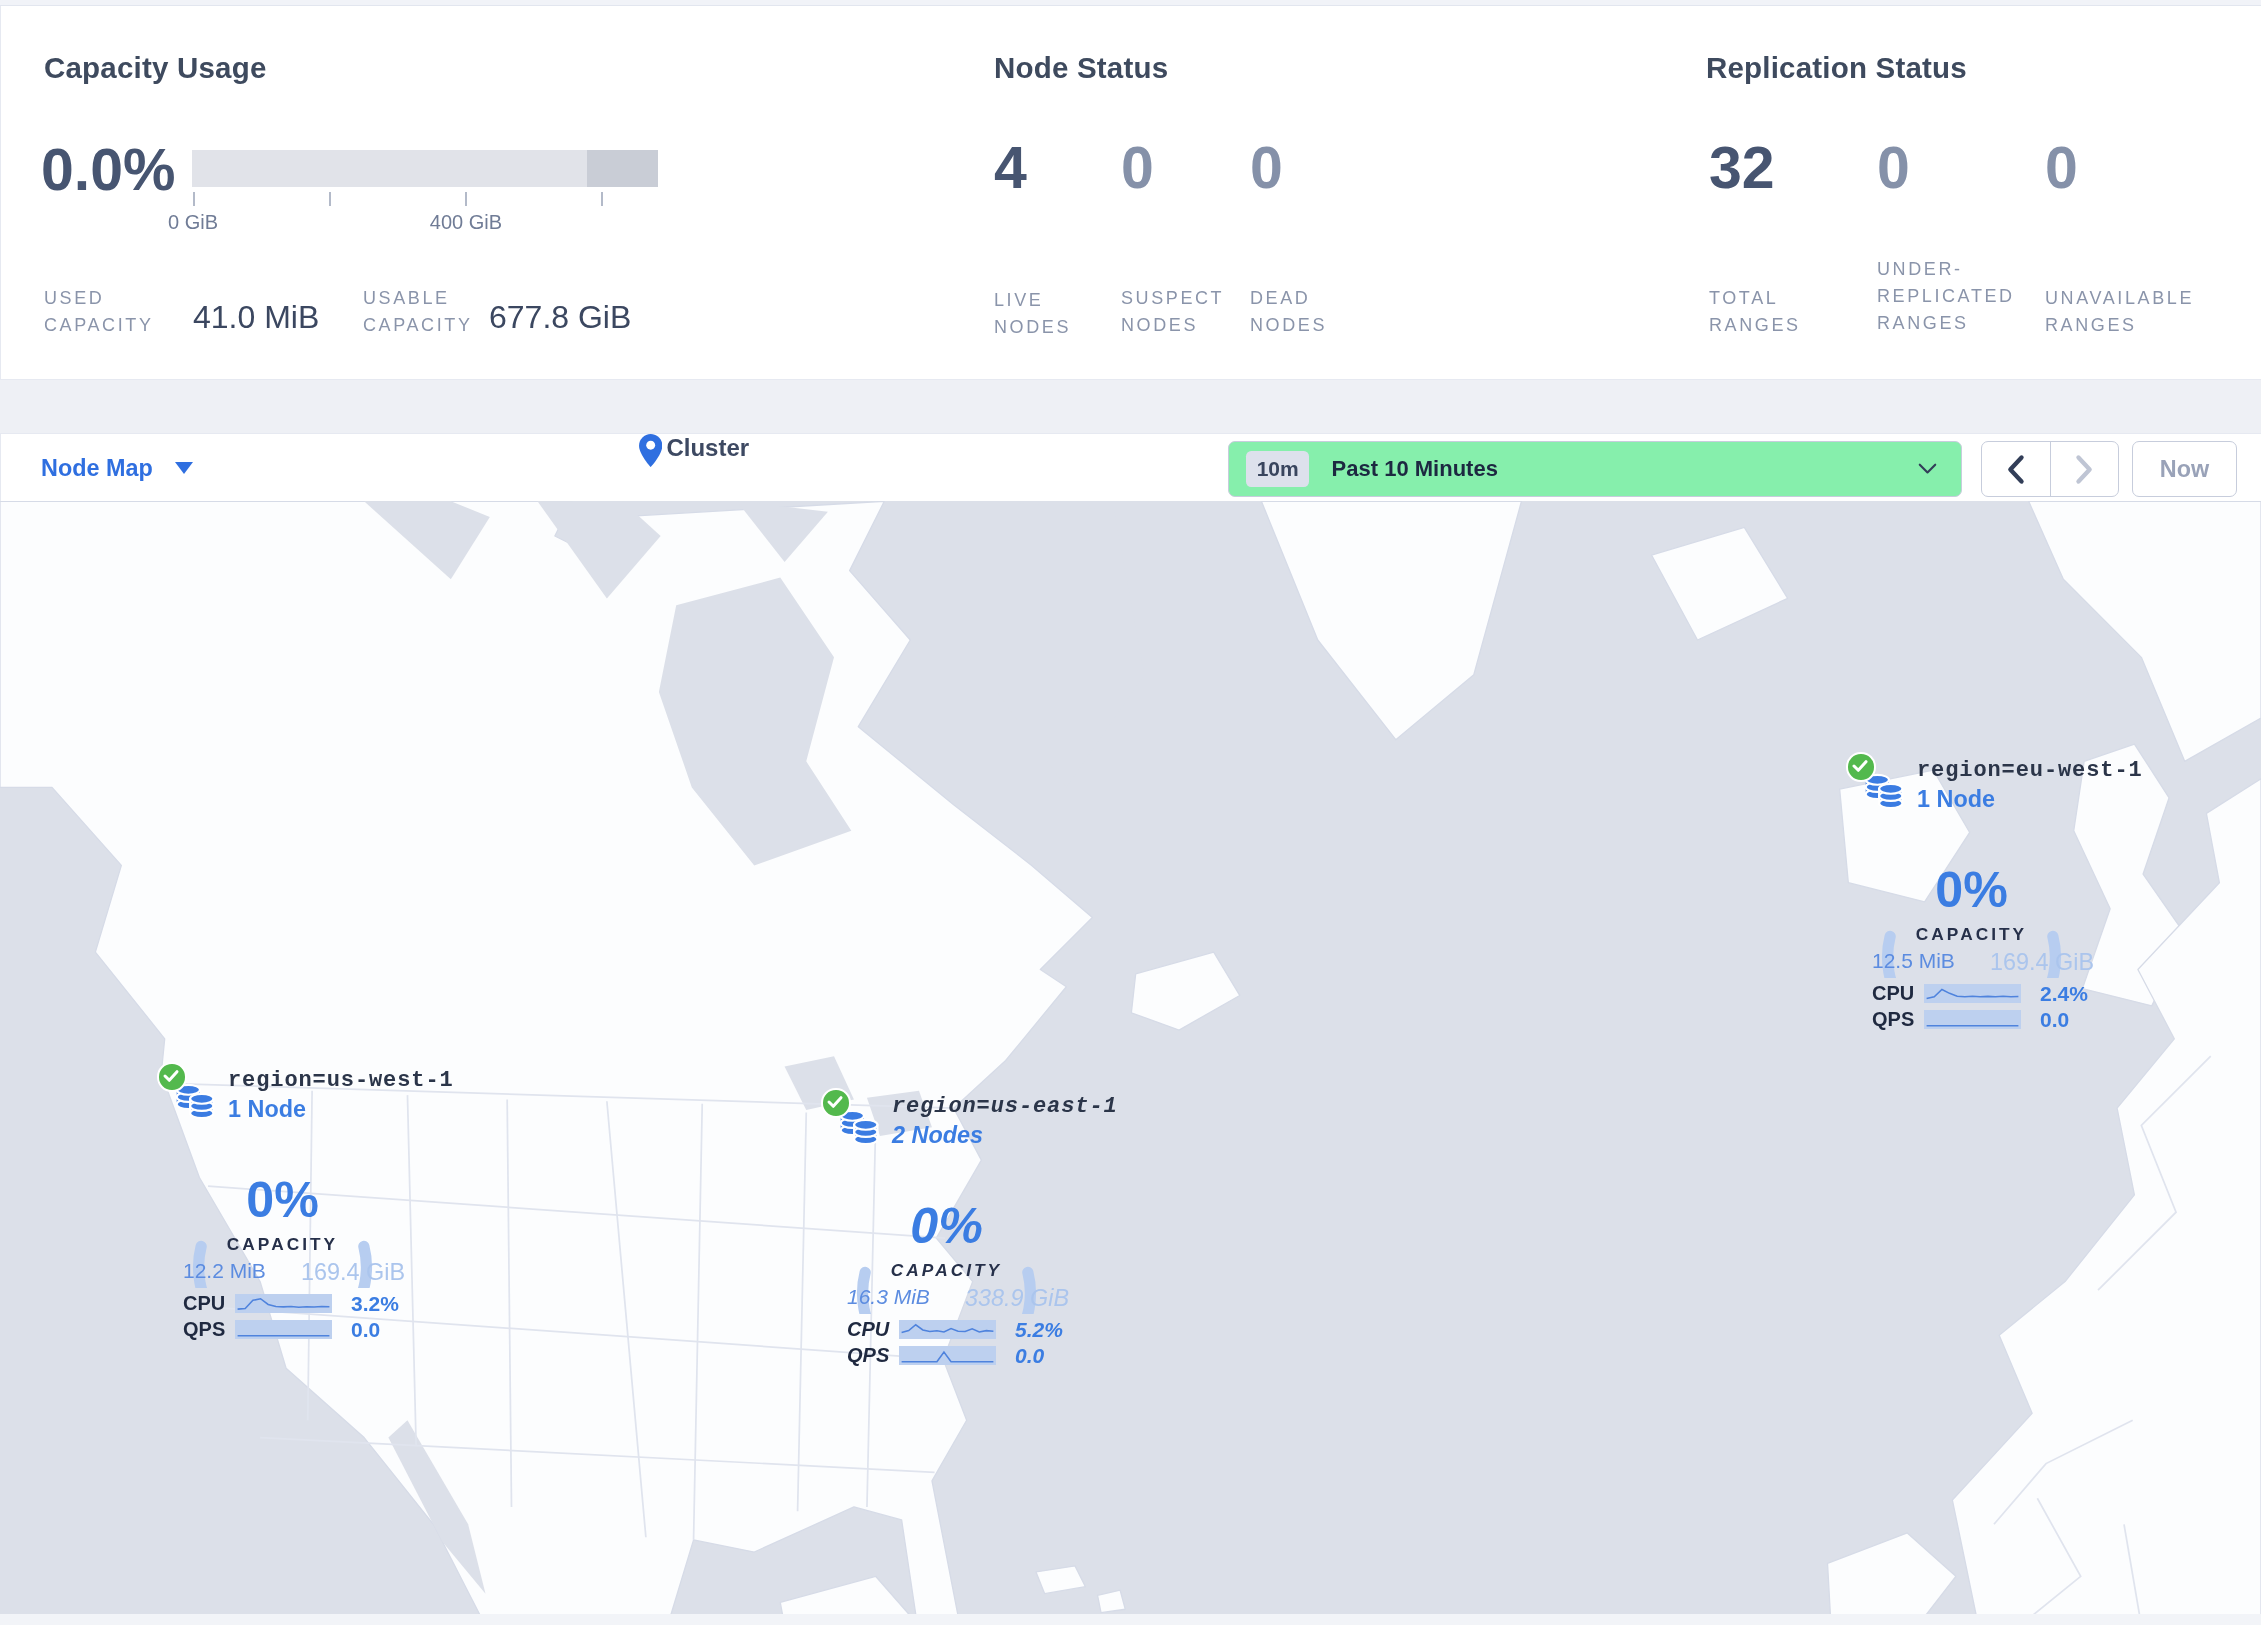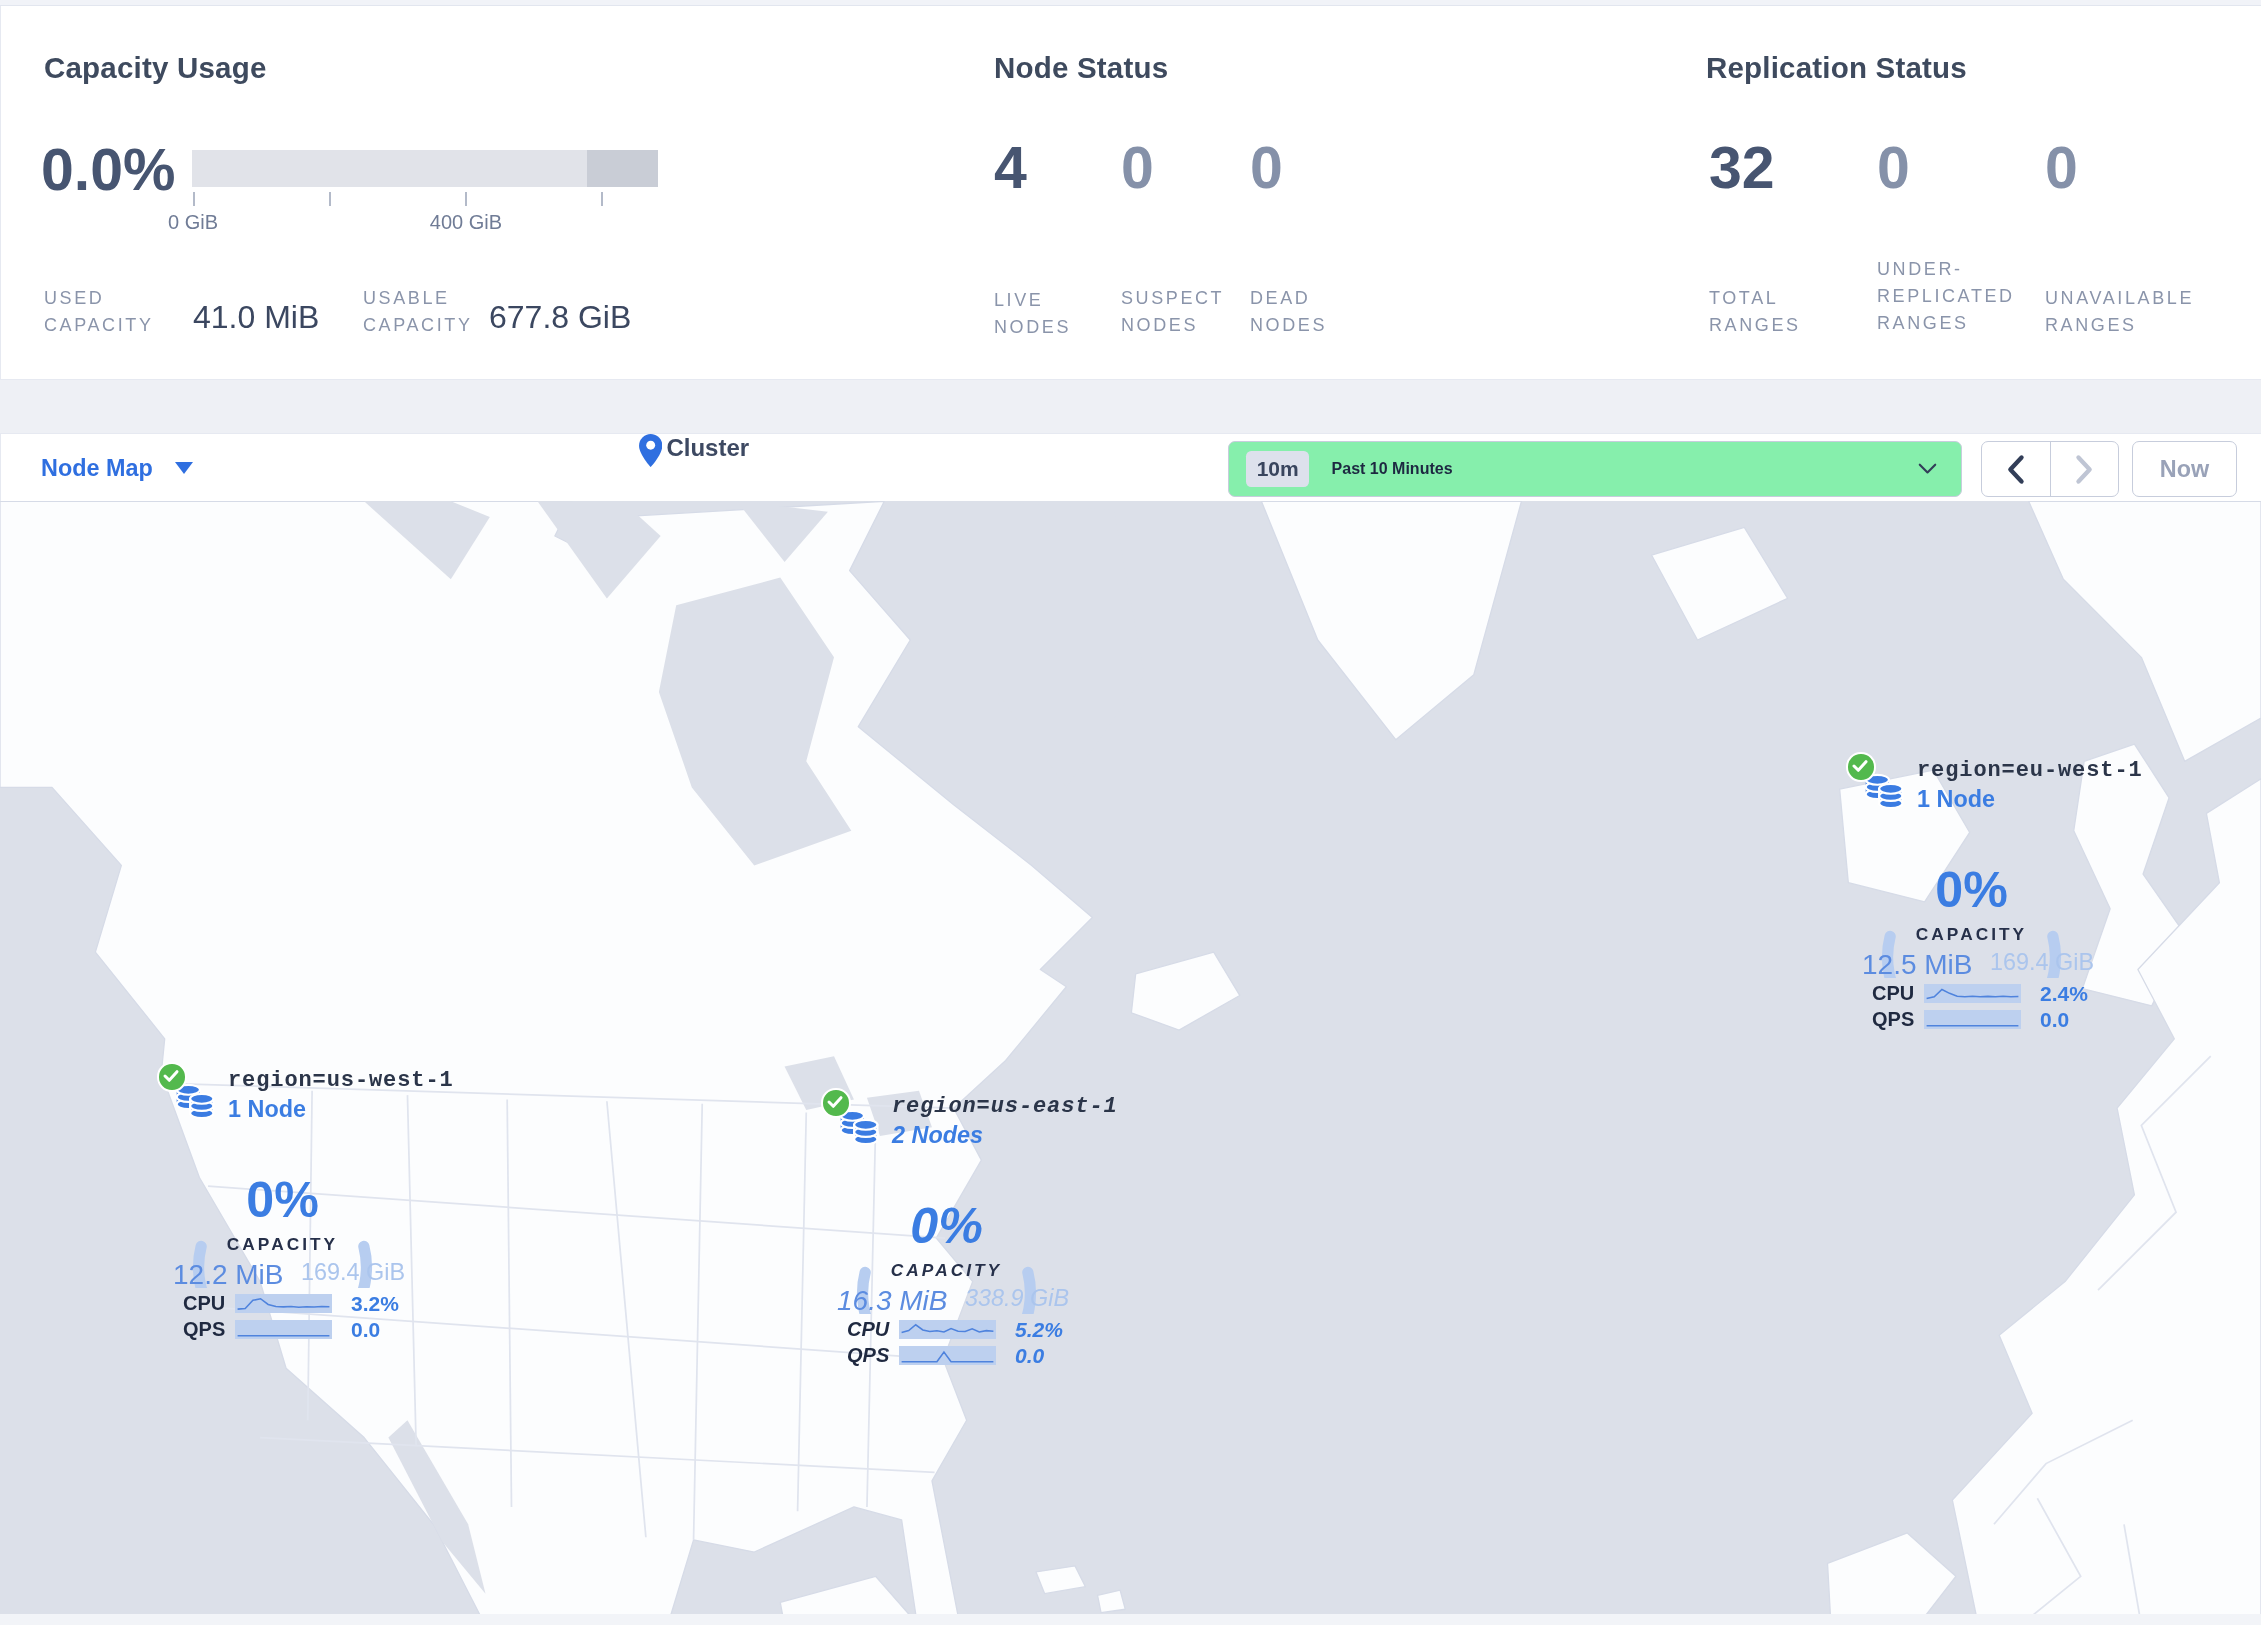--- a/index.html
+++ b/index.html
@@ -23,21 +23,21 @@
 
   
   #toolbar{left:0;top:433px;width:2260px;height:68px;background:#ffffff;border:0.9px solid #e6e9f1;display:flex;align-items:center;}
   #view-dd{position:absolute;left:40px;top:0;height:68px;display:flex;align-items:center;gap:22.5px;cursor:pointer;}
   #view-dd .vlabel{font-size:23.4px;font-weight:700;color:#2f6fe0;}
   .tri-down{width:0;height:0;border-left:9.5px solid transparent;border-right:9.5px solid transparent;border-top:12px solid #2f6fe0;}
   #breadcrumb{position:absolute;left:638px;top:0;height:68px;display:flex;align-items:flex-start;gap:4px;}
   #breadcrumb .blabel{font-size:24px;font-weight:700;color:#3d4962;}
   #time-box{position:absolute;left:1227px;top:7px;width:732px;height:54px;background:#86efac;border:1.3px solid #c7cddc;border-radius:7px;display:flex;align-items:center;cursor:pointer;}
   #time-badge{margin-left:17.3px;padding:6px 10.4px;background:#dde1ec;border-radius:5.2px;font-size:21px;font-weight:700;color:#39455e;}
-  #time-label{margin-left:22.5px;font-size:16px;font-weight:700;color:#1d2841;}
+  #time-label{margin-left:22.5px;font-size:22px;font-weight:700;color:#1d2841;}
   #time-chevron{position:absolute;right:24px;top:21px;}
   #arrow-group{position:absolute;left:1980px;top:7px;width:136px;height:54px;border:1.3px solid #c7cddc;border-radius:7px;background:#fff;display:flex;}
   #arrow-group .cell{flex:1;display:flex;align-items:center;justify-content:center;cursor:pointer;}
   #arrow-group .cell:first-child{border-right:1.3px solid #c7cddc;}
   #now-btn{position:absolute;left:2131px;top:7px;width:103px;height:54px;border:1.3px solid #c7cddc;border-radius:7px;background:#fff;
            font-size:23.4px;font-weight:700;color:#99a2b8;display:flex;align-items:center;justify-content:center;cursor:pointer;}
 
   
   #map{left:0;top:501px;width:2261px;height:1125px;background:#dce0e9;}
   #map svg{display:block;}
@@ -46,21 +46,21 @@
   
   .marker{position:absolute;width:271px;height:291px;}
   .check-badge{position:absolute;left:4.3px;top:4.3px;width:29.5px;height:29.5px;border-radius:50%;background:#53b94d;border:2.6px solid #fff;box-sizing:border-box;}
   .db-icon{position:absolute;left:21px;top:21px;}
   .region-label{position:absolute;left:75px;top:10.4px;font-family:"Liberation Mono","DejaVu Sans Mono",monospace;
                 font-size:22px;font-weight:700;color:#2b3549;letter-spacing:0.9px;white-space:nowrap;}
   .nodes-label{position:absolute;left:75px;top:38px;font-size:23.4px;font-weight:700;color:#3b7de2;white-space:nowrap;}
   .gauge{position:absolute;left:17.3px;top:48px;}
   .gauge-pct{font-size:58px;font-weight:700;fill:#3b7de2;}
   .gauge-cap{font-size:20px;font-weight:700;fill:#26304a;letter-spacing:3.5px;}
-  .used-val{position:absolute;left:20px;top:201px;font-size:28px;color:#5c8ce0;white-space:nowrap;}
+  .used-val{position:absolute;left:30px;top:201px;font-size:21px;color:#5c8ce0;white-space:nowrap;}
   .total-val{position:absolute;right:19px;top:201px;font-size:23.4px;color:#abc5ed;white-space:nowrap;}
   .mrow{position:absolute;left:30px;height:21px;display:flex;align-items:center;}
   .mrow.cpu{top:235px;} .mrow.qps{top:261px;}
   .mrow .mlabel{width:52px;font-size:20px;font-weight:700;color:#1f2940;}
   .mrow .spark{width:97px;height:19px;background:#bdd0ef;margin-left:0px;}
   .mrow .mval{margin-left:19px;font-size:21px;font-weight:700;color:#3b7de2;}
 </style>
 </head>
 <body>
 

